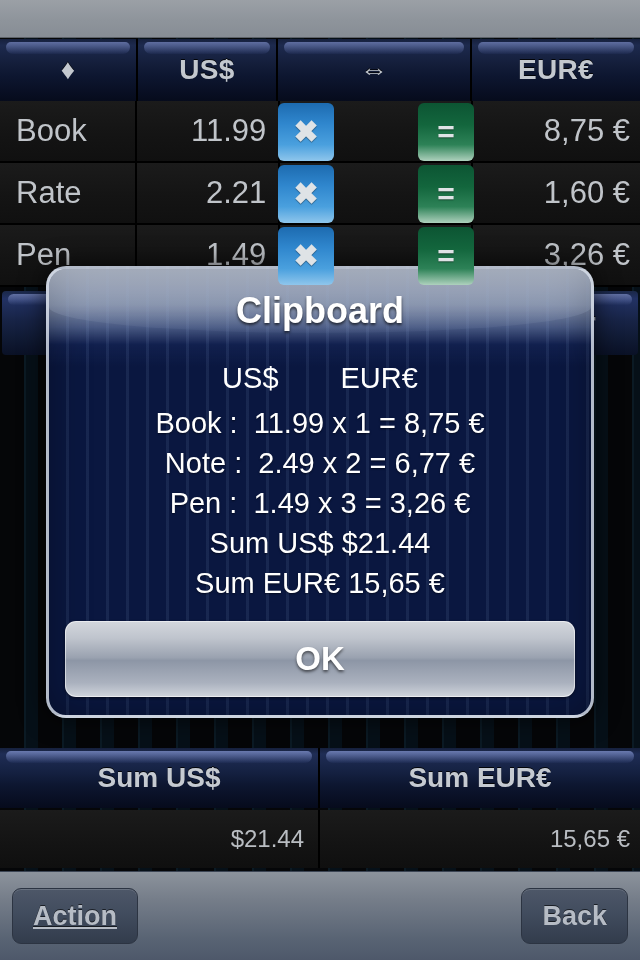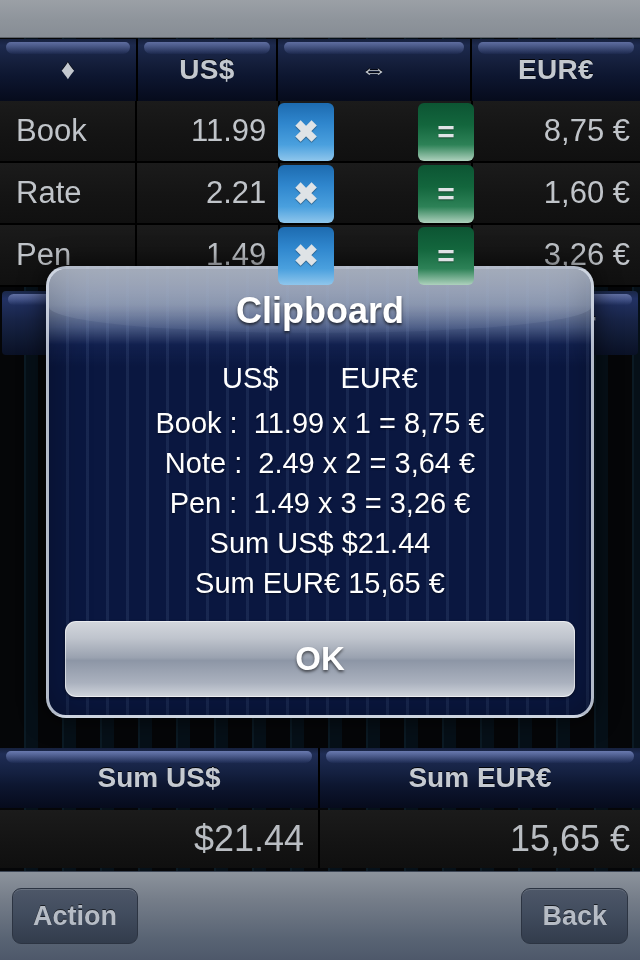--- a/index.html
+++ b/index.html
@@ -233,21 +233,21 @@
   .sum-vcell {
     width: 327px; height: 58px;
     box-sizing: border-box;
     background: linear-gradient(to bottom, #1b1b1b 0%, #141414 55%, #0f0f0f 100%);
     border-right: 2px solid #000;
     display: flex;
     align-items: center;
     justify-content: flex-end;
     padding-right: 14px;
     color: #b9bdc2;
-    font-size: 36px;
+    font-size: 24px;
   }
   .sum-vcell:last-child { border-right: none; padding-right: 10px; }
 
   
   .bottom-toolbar {
     position: absolute;
     left: 0; bottom: 0;
     width: 640px; height: 88px;
     background: linear-gradient(to bottom, #8c939c 0%, #767e8a 30%, #596474 75%, #4e586a 100%);
     border-top: 1px solid #3c4554;
@@ -264,21 +264,21 @@
     border: 1px solid #2c3442;
     display: flex;
     align-items: center;
     justify-content: center;
     color: #b6bcc5;
     font-size: 27px;
     font-weight: bold;
     text-shadow: 0 -1px 0 rgba(0,0,0,.6);
     box-shadow: inset 0 1px 0 rgba(255,255,255,.16);
   }
-  .tb-left { left: 12px; }
+  .tb-left { left: 12px; text-decoration: underline; }
   .tb-right { right: 12px; }
 
   
   .dlg-shade {
     position: absolute;
     left: 0; top: 0;
     width: 640px; height: 728px;
   }
   .dialog {
     position: absolute;
@@ -473,21 +473,21 @@
       <div class="dlg-gloss"></div>
 
       <div class="dlg-title">Clipboard</div>
 
       <div class="dlg-body">
         <div class="dlg-colhdr">
           <span>US$</span>
           <span>EUR€</span>
         </div>
         <div class="dlg-line">Book :  11.99 x 1 = 8,75 €</div>
-        <div class="dlg-line">Note :  2.49 x 2 = 3,64 €</div>
+        <div class="dlg-line">Note :  2.49 x 2 = 6,77 €</div>
         <div class="dlg-line">Pen :  1.49 x 3 = 3,26 €</div>
         <div class="dlg-line">Sum US$ $21.44</div>
         <div class="dlg-line">Sum EUR€ 15,65 €</div>
       </div>
 
       <div class="dlg-okwrap">
         <div class="dlg-ok">
           <span>OK</span>
         </div>
       </div>

